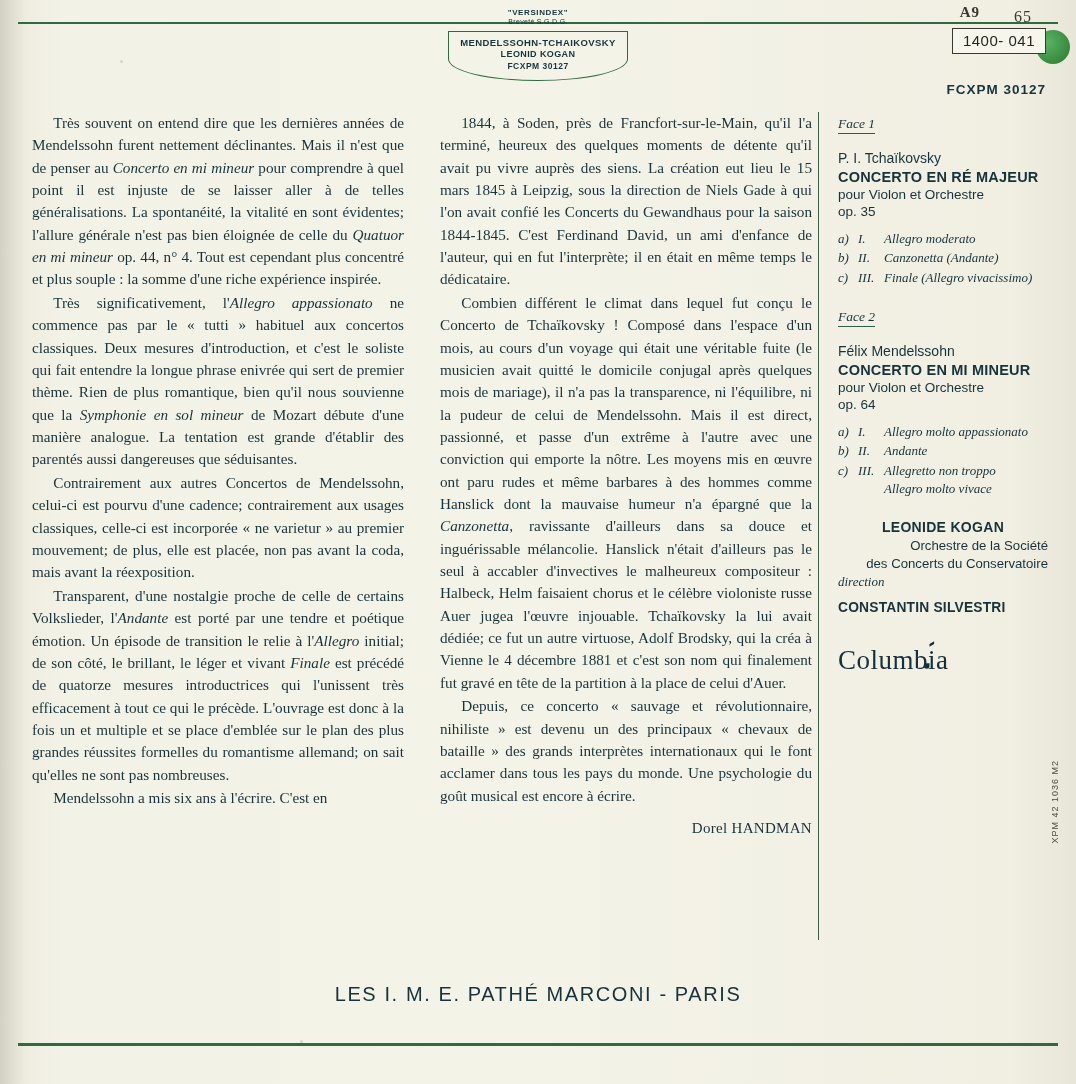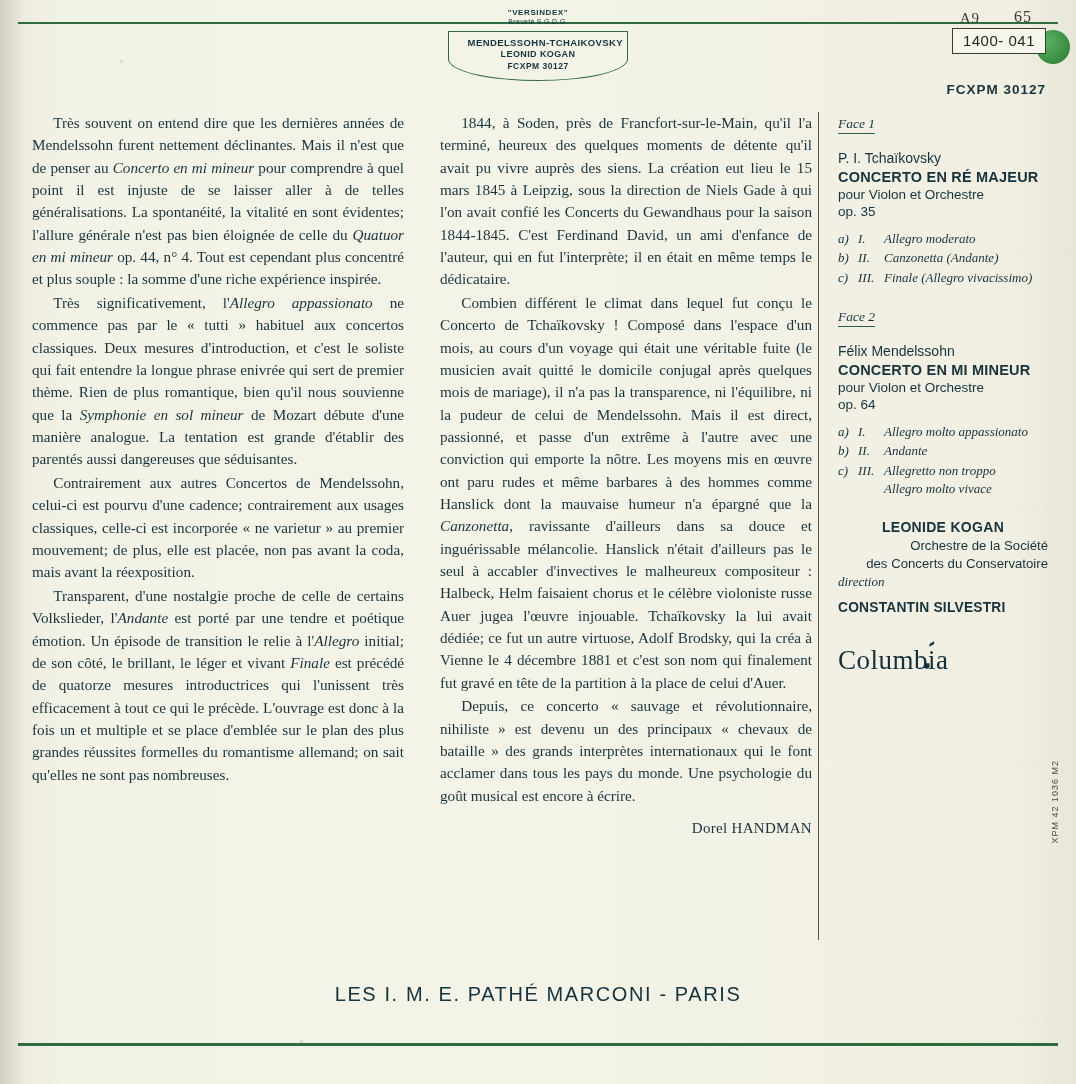--- a/index.html
+++ b/index.html
@@ -55,21 +55,21 @@
     opacity: .85;
   }
   
   .hand-mark {
     position: absolute;
     font-family: "Liberation Serif", serif;
     font-size: 15px;
     color: #3a3a32;
     letter-spacing: 1px;
   }
-  .hand-a9 { right: 96px; top: 10px; }
+  .hand-a9 { right: 96px; top: 4px; font-weight: bold; }
   .hand-65 { right: 44px; top: 8px; font-size: 16px; }
   .stamp-box {
     position: absolute;
     right: 30px;
     top: 28px;
     border: 1.5px solid #3a3a32;
     background: #f7f6ec;
     padding: 3px 10px 4px 10px;
     font-family: "Liberation Sans", sans-serif;
     font-size: 15px;
@@ -107,21 +107,20 @@
     border-top: 1px solid #2f6b3f;
     border-radius: 0 0 60% 60% / 0 0 26px 26px;
     background: #f4f3e7;
     padding: 5px 4px 7px 4px;
   }
   .cart-line1 {
     font-size: 9.5px;
     font-weight: bold;
     letter-spacing: .4px;
     line-height: 1.3;
-    text-align: right;
   }
   .cart-line2 {
     font-size: 9px;
     font-weight: bold;
     letter-spacing: .4px;
     line-height: 1.3;
   }
   .cart-line3 {
     font-size: 8.5px;
     font-weight: bold;
@@ -336,20 +335,21 @@
   </div>
 
   <div class="catalog-top-right">FCXPM 30127</div>
 
   <div class="cols">
     <div class="col" id="col-left">
         <p>Très souvent on entend dire que les dernières années de Mendelssohn furent nettement déclinantes. Mais il n'est que de penser au <i>Concerto en mi mineur</i> pour comprendre à quel point il est injuste de se laisser aller à de telles généralisations. La spontanéité, la vitalité en sont évidentes; l'allure générale n'est pas bien éloignée de celle du <i>Quatuor en mi mineur</i> op. 44, n° 4. Tout est cependant plus concentré et plus souple : la somme d'une riche expérience inspirée.</p>
         <p>Très significativement, l'<i>Allegro appassionato</i> ne commence pas par le « tutti » habituel aux concertos classiques. Deux mesures d'introduction, et c'est le soliste qui fait entendre la longue phrase enivrée qui sert de premier thème. Rien de plus romantique, bien qu'il nous souvienne que la <i>Symphonie en sol mineur</i> de Mozart débute d'une manière analogue. La tentation est grande d'établir des parentés aussi dangereuses que séduisantes.</p>
         <p>Contrairement aux autres Concertos de Mendelssohn, celui-ci est pourvu d'une cadence; contrairement aux usages classiques, celle-ci est incorporée « ne varietur » au premier mouvement; de plus, elle est placée, non pas avant la coda, mais avant la réexposition.</p>
         <p>Transparent, d'une nostalgie proche de celle de certains Volkslieder, l'<i>Andante</i> est porté par une tendre et poétique émotion. Un épisode de transition le relie à l'<i>Allegro</i> initial; de son côté, le brillant, le léger et vivant <i>Finale</i> est précédé de quatorze mesures introductrices qui l'unissent très efficacement à tout ce qui le précède. L'ouvrage est donc à la fois un et multiple et se place d'emblée sur le plan des plus grandes réussites formelles du romantisme allemand; on sait qu'elles ne sont pas nombreuses.</p>
+        <p>Mendelssohn a mis six ans à l'écrire. C'est en</p>
       </div>
     <div class="col" id="col-right">
       <p>1844, à Soden, près de Francfort-sur-le-Main, qu'il l'a terminé, heureux des quelques moments de détente qu'il avait pu vivre auprès des siens. La création eut lieu le 15 mars 1845 à Leipzig, sous la direction de Niels Gade à qui l'on avait confié les Concerts du Gewandhaus pour la saison 1844-1845. C'est Ferdinand David, un ami d'enfance de l'auteur, qui en fut l'interprète; il en était en même temps le dédicataire.</p>
         <p>Combien différent le climat dans lequel fut conçu le Concerto de Tchaïkovsky ! Composé dans l'espace d'un mois, au cours d'un voyage qui était une véritable fuite (le musicien avait quitté le domicile conjugal après quelques mois de mariage), il n'a pas la transparence, ni l'équilibre, ni la pudeur de celui de Mendelssohn. Mais il est direct, passionné, et passe d'un extrême à l'autre avec une conviction qui emporte la nôtre. Les moyens mis en œuvre ont paru rudes et même barbares à des hommes comme Hanslick dont la mauvaise humeur n'a épargné que la <i>Canzonetta</i>, ravissante d'ailleurs dans sa douce et inguérissable mélancolie. Hanslick n'était d'ailleurs pas le seul à accabler d'invectives le malheureux compositeur : Halbeck, Helm faisaient chorus et le célèbre violoniste russe Auer jugea l'œuvre injouable. Tchaïkovsky la lui avait dédiée; ce fut un autre virtuose, Adolf Brodsky, qui la créa à Vienne le 4 décembre 1881 et c'est son nom qui finalement fut gravé en tête de la partition à la place de celui d'Auer.</p>
         <p>Depuis, ce concerto « sauvage et révolutionnaire, nihiliste » est devenu un des principaux « chevaux de bataille » des grands interprètes internationaux qui le font acclamer dans tous les pays du monde. Une psychologie du goût musical est encore à écrire.</p>
         <div class="sig">Dorel HANDMAN</div>
     </div>
   </div>
 
   <div class="v-divider"></div>

